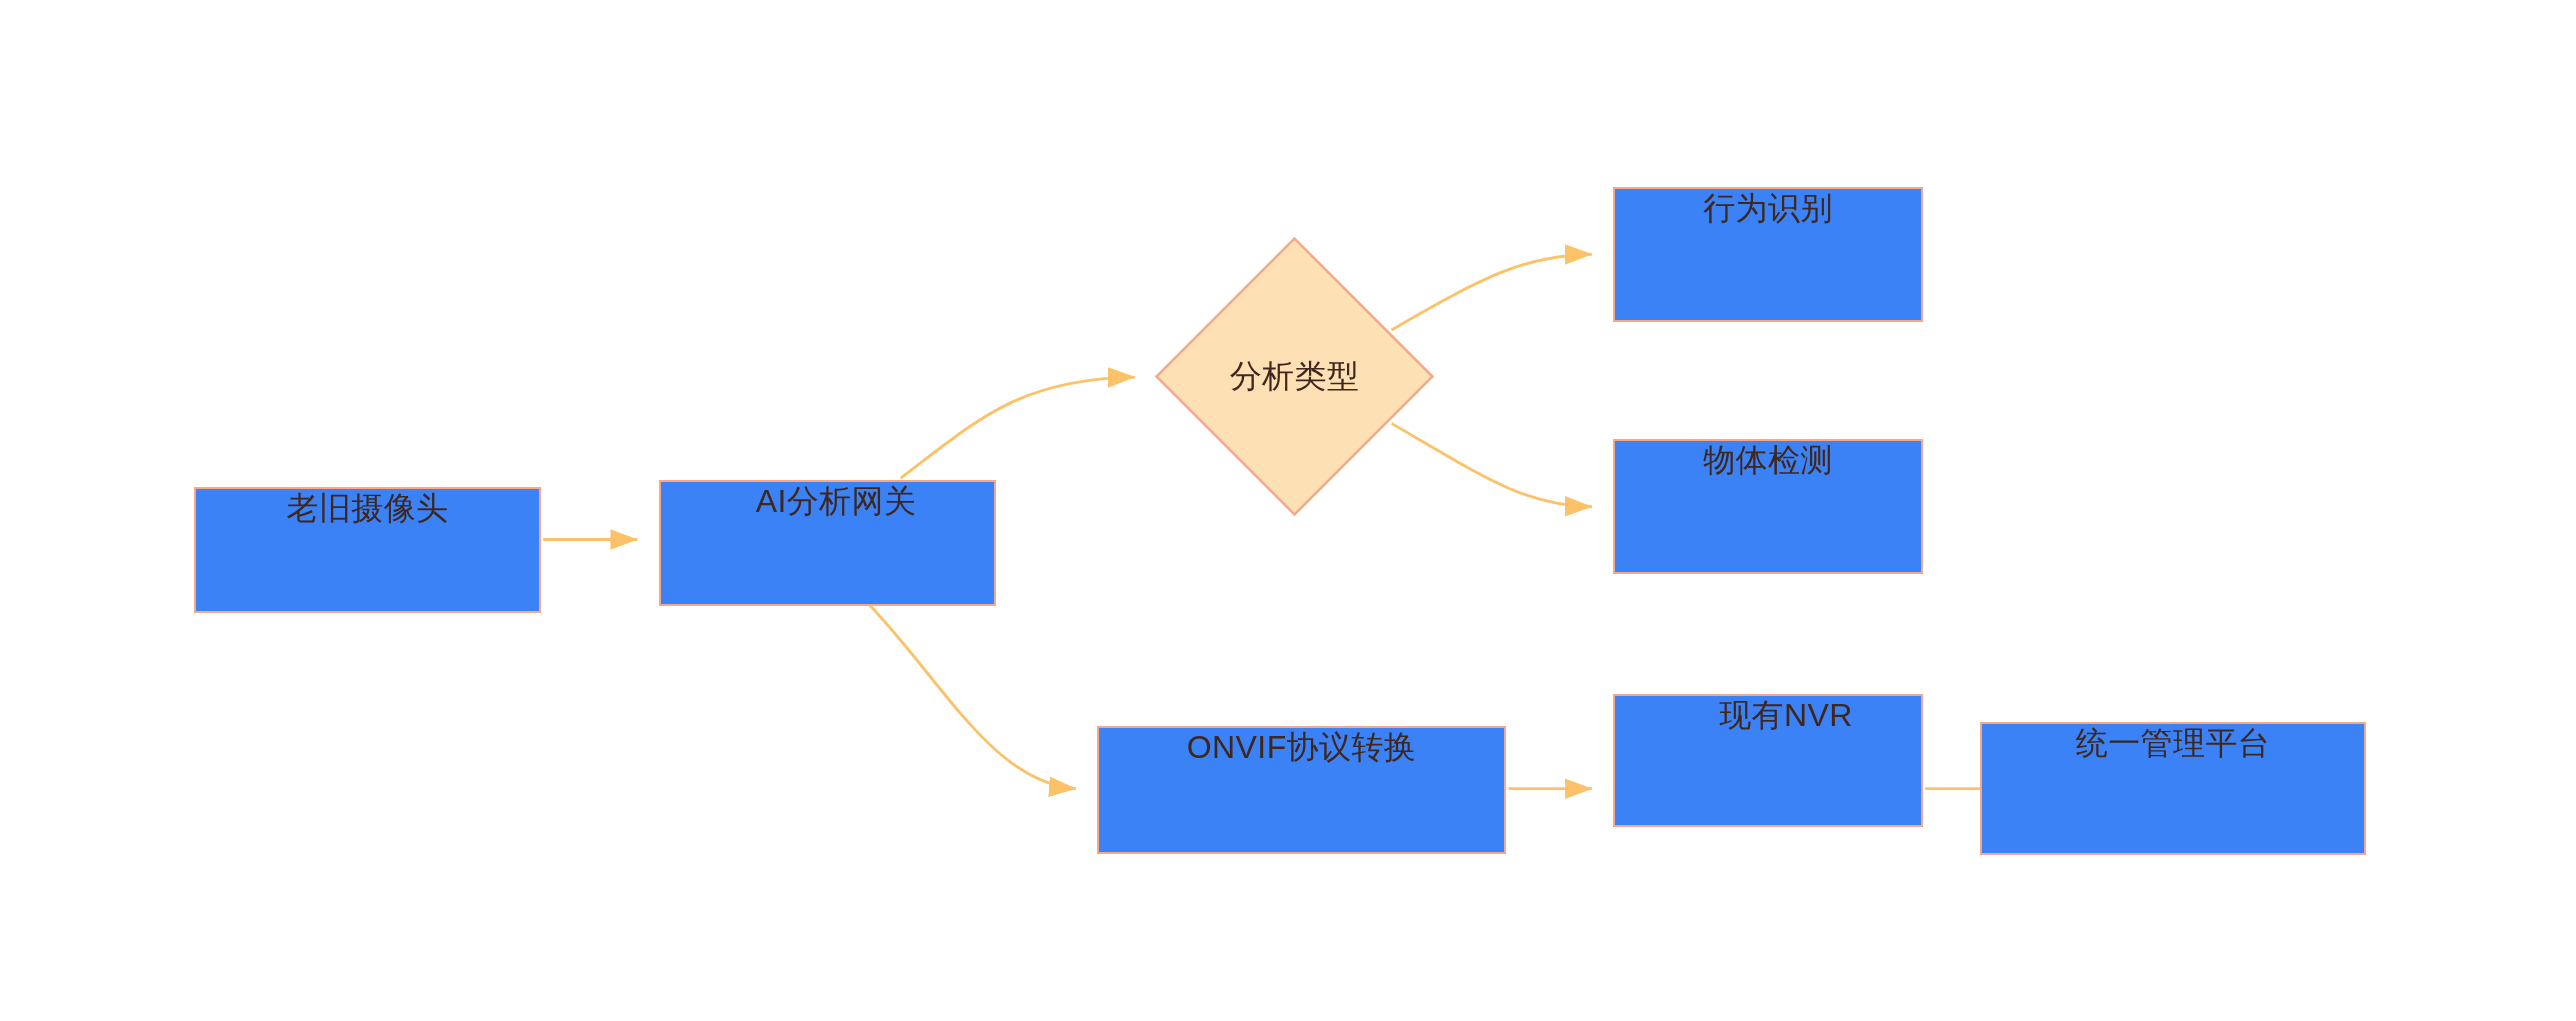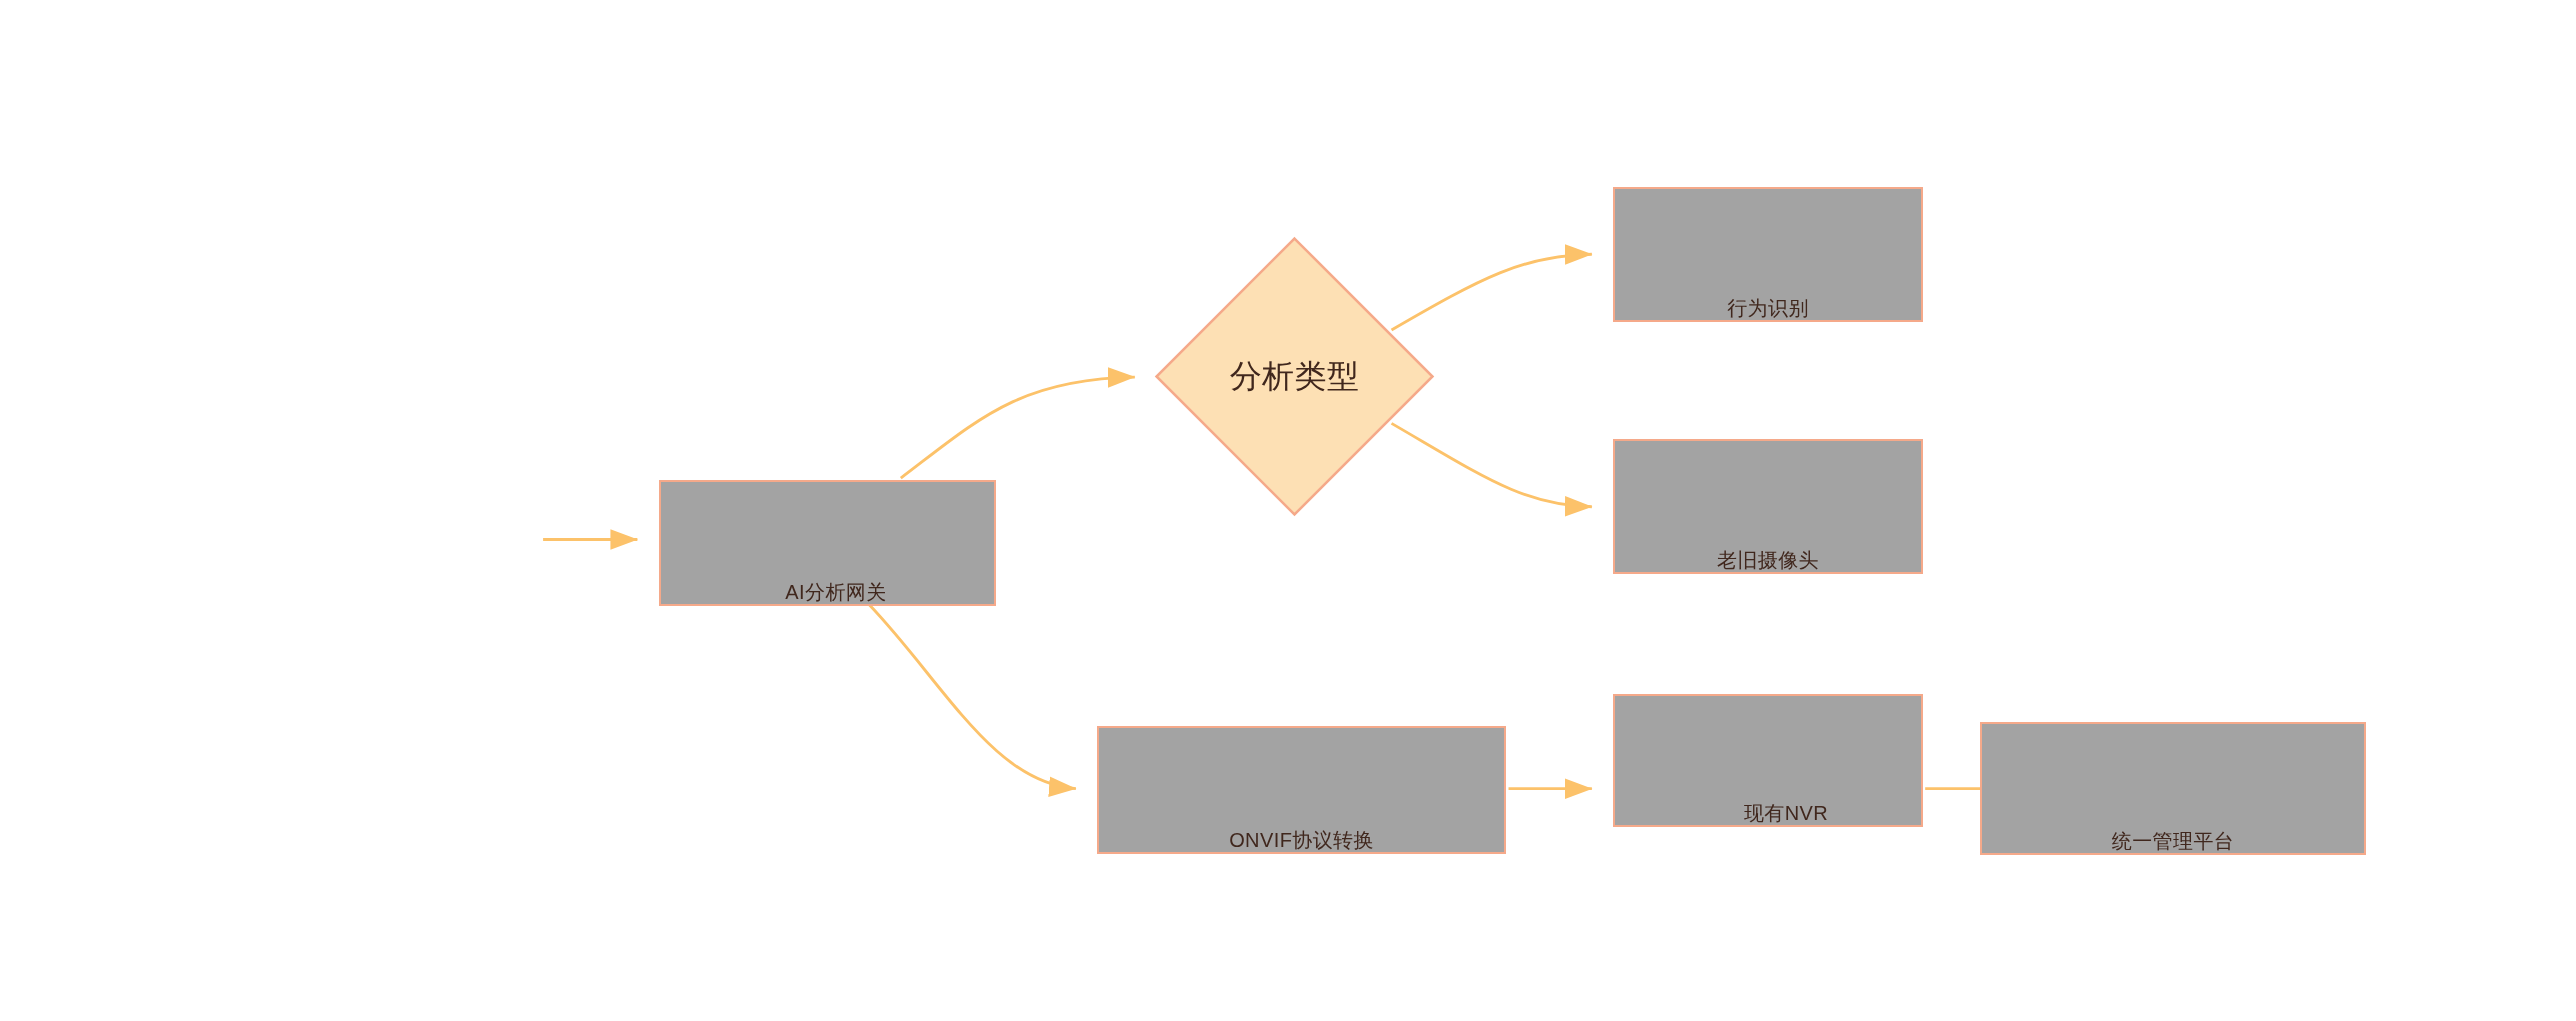--- a/index.html
+++ b/index.html
@@ -23,26 +23,26 @@
     position: absolute;
     left: 0;
     top: 0;
     width: 2576px;
     height: 1021px;
   }
   .node {
     position: absolute;
     box-sizing: border-box;
     display: flex;
-    align-items: flex-end;
+    align-items: flex-start;
     justify-content: center;
-    background: #a3a3a3;
+    background: #3b82f6;
     border: 2.5px solid #f5a98a;
     color: #40271d;
-    font-size: 20px;
+    font-size: 32px;
     line-height: 1.2;
     letter-spacing: 0.4px;
     white-space: nowrap;
   }
   .node-label {
     display: block;
   }
   .diamond-wrap {
     position: absolute;
     pointer-events: none;
@@ -87,38 +87,41 @@
 
     <path d="M 1653,392 C 1760,330 1810,303 1891,302" fill="none" stroke="#fcc26a" stroke-width="3.4" marker-end="url(#arrowhead)"></path>
 
     <path d="M 1653,503 C 1760,565 1810,601 1891,602" fill="none" stroke="#fcc26a" stroke-width="3.4" marker-end="url(#arrowhead)"></path>
 
     <path d="M 1792,937 L 1891,937" fill="none" stroke="#fcc26a" stroke-width="3.4" marker-end="url(#arrowhead)"></path>
 
     <path d="M 2287,937 L 2386,937" fill="none" stroke="#fcc26a" stroke-width="3.4" marker-end="url(#arrowhead)"></path>
   </svg>
 
+  <div class="node" style="left:194px; top:487px; width:347px; height:126px;">
+    <span class="node-label">老旧摄像头</span>
+  </div>
 
   <div class="node" style="left:659px; top:480px; width:337px; height:126px;padding-left:17px;">
     <span class="node-label">AI分析网关</span>
   </div>
 
   <div class="diamond-wrap" style="left:1154px; top:236px; width:281px; height:281px; pointer-events:auto;text-align:center;">
     <svg class="diamond-shape" width="281" height="281" viewBox="0 0 334 334" xmlns="http://www.w3.org/2000/svg">
       <polygon points="167,3 331,167 167,331 3,167" fill="#fde0b4" stroke="#f5a98a" stroke-width="3"></polygon>
     </svg>
     <div class="diamond-label">分析类型</div>
   </div>
 
   <div class="node" style="left:1613px; top:187px; width:310px; height:135px;">
     <span class="node-label">行为识别</span>
   </div>
 
   <div class="node" style="left:1613px; top:439px; width:310px; height:135px;">
-    <span class="node-label">老旧摄像头</span>
+    <span class="node-label">物体检测</span>
   </div>
 
   <div class="node" style="left:1097px; top:726px; width:409px; height:128px;">
     <span class="node-label">ONVIF协议转换</span>
   </div>
 
   <div class="node" style="left:1613px; top:694px; width:310px; height:133px;padding-left:36px;">
     <span class="node-label">现有NVR</span>
   </div>
 

